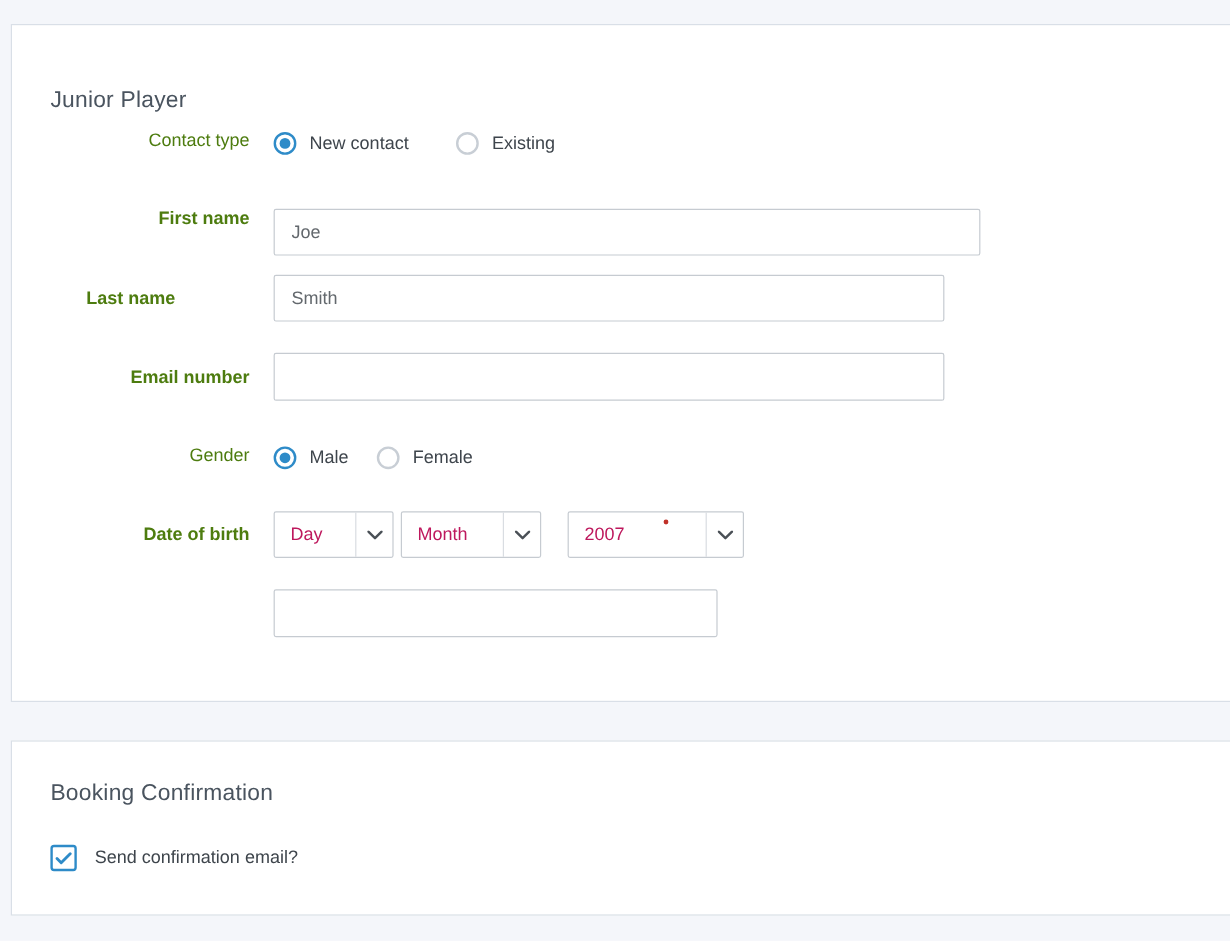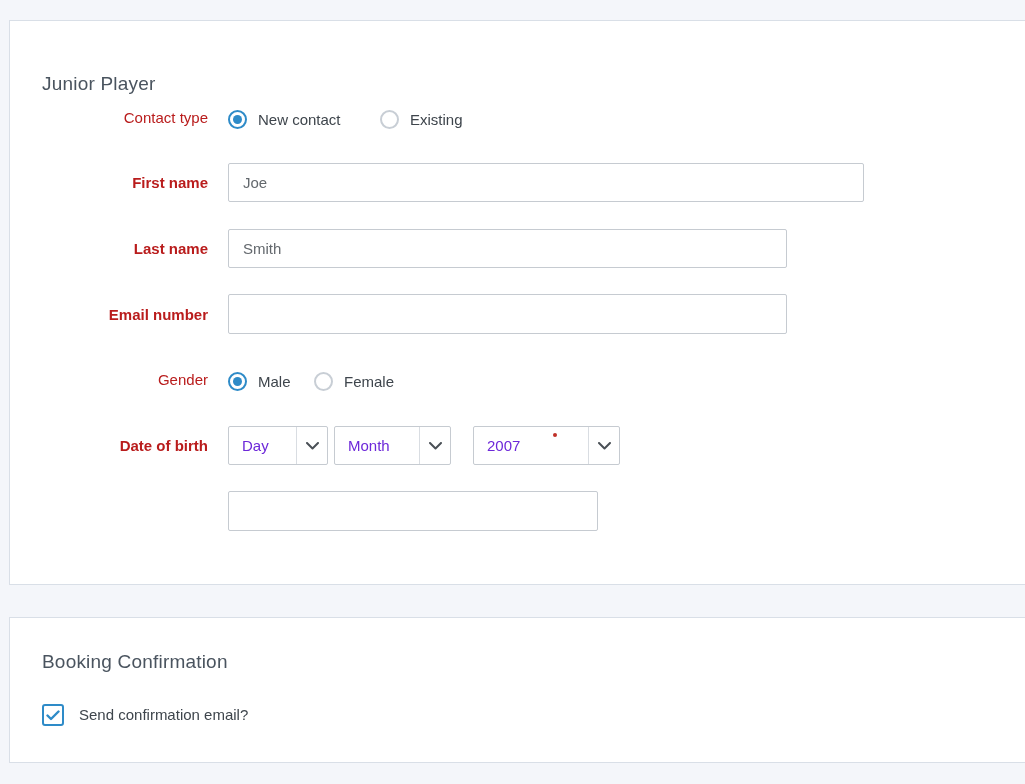--- a/index.html
+++ b/index.html
@@ -29,21 +29,21 @@
     letter-spacing:.2px;
   }
 
   .row { position:absolute; left:0; }
   .row-label {
     position:absolute;
     left:0;
     width:198px;
     text-align:right;
     font-size:15px;
-    color:#b91c1c;
+    color:#4d7c0f;
   }
   .row-label.bold { font-weight:700; }
 
   
   .text-input {
     position:absolute;
     border:1px solid #c6cbd1;
     border-radius:2px;
     background:#fff;
     font-family:"Liberation Sans", sans-serif;
@@ -76,21 +76,21 @@
     border-radius:2px;
     background:#fff;
     display:flex;
     align-items:center;
     cursor:default;
   }
   .select-value {
     flex:1;
     padding-left:13px;
     font-size:15px;
-    color:#6d28d9;
+    color:#be185d;
     white-space:nowrap;
   }
   .select-caret {
     width:31px;
     height:100%;
     border-left:1px solid #d9dde2;
     display:flex; align-items:center; justify-content:center;
     flex:0 0 auto;
   }
   .red-mark {
@@ -134,25 +134,25 @@
       <span class="radio-text">New contact</span>
     </span>
     <span class="radio-option" style="left:370px; top:0;">
       <span class="radio-circle"></span>
       <span class="radio-text">Existing</span>
     </span>
   </div>
 
   <div class="row" style="top:142px; height:39px; width:100%;">
     <span class="row-label bold" style="top:11px;">First name</span>
-    <input class="text-input" style="left: 218px; top: 0px; width: 636px; height: 39px;" value="Joe">
+    <input class="text-input" style="left: 218px; top: 11px; width: 589px; height: 39px;" value="Joe">
   </div>
 
   <div class="row" style="top:208px; height:39px; width:100%;">
-    <span class="row-label bold" style="top:11px;">Last name</span>
+    <span class="row-label bold" style="top:11px;text-align:center;">Last name</span>
     <input class="text-input" style="left: 218px; top: 0px; width: 559px; height: 39px;" value="Smith">
   </div>
 
   <div class="row" style="top:273px; height:40px; width:100%;">
     <span class="row-label bold" style="top:12px;">Email number</span>
     <input class="text-input" style="left: 218px; top: 0px; width: 559px; height: 40px;" value="">
   </div>
 
   <div class="row" style="top:348px; height:24px; width:100%;">
     <span class="row-label" style="top:2px;">Gender</span>

